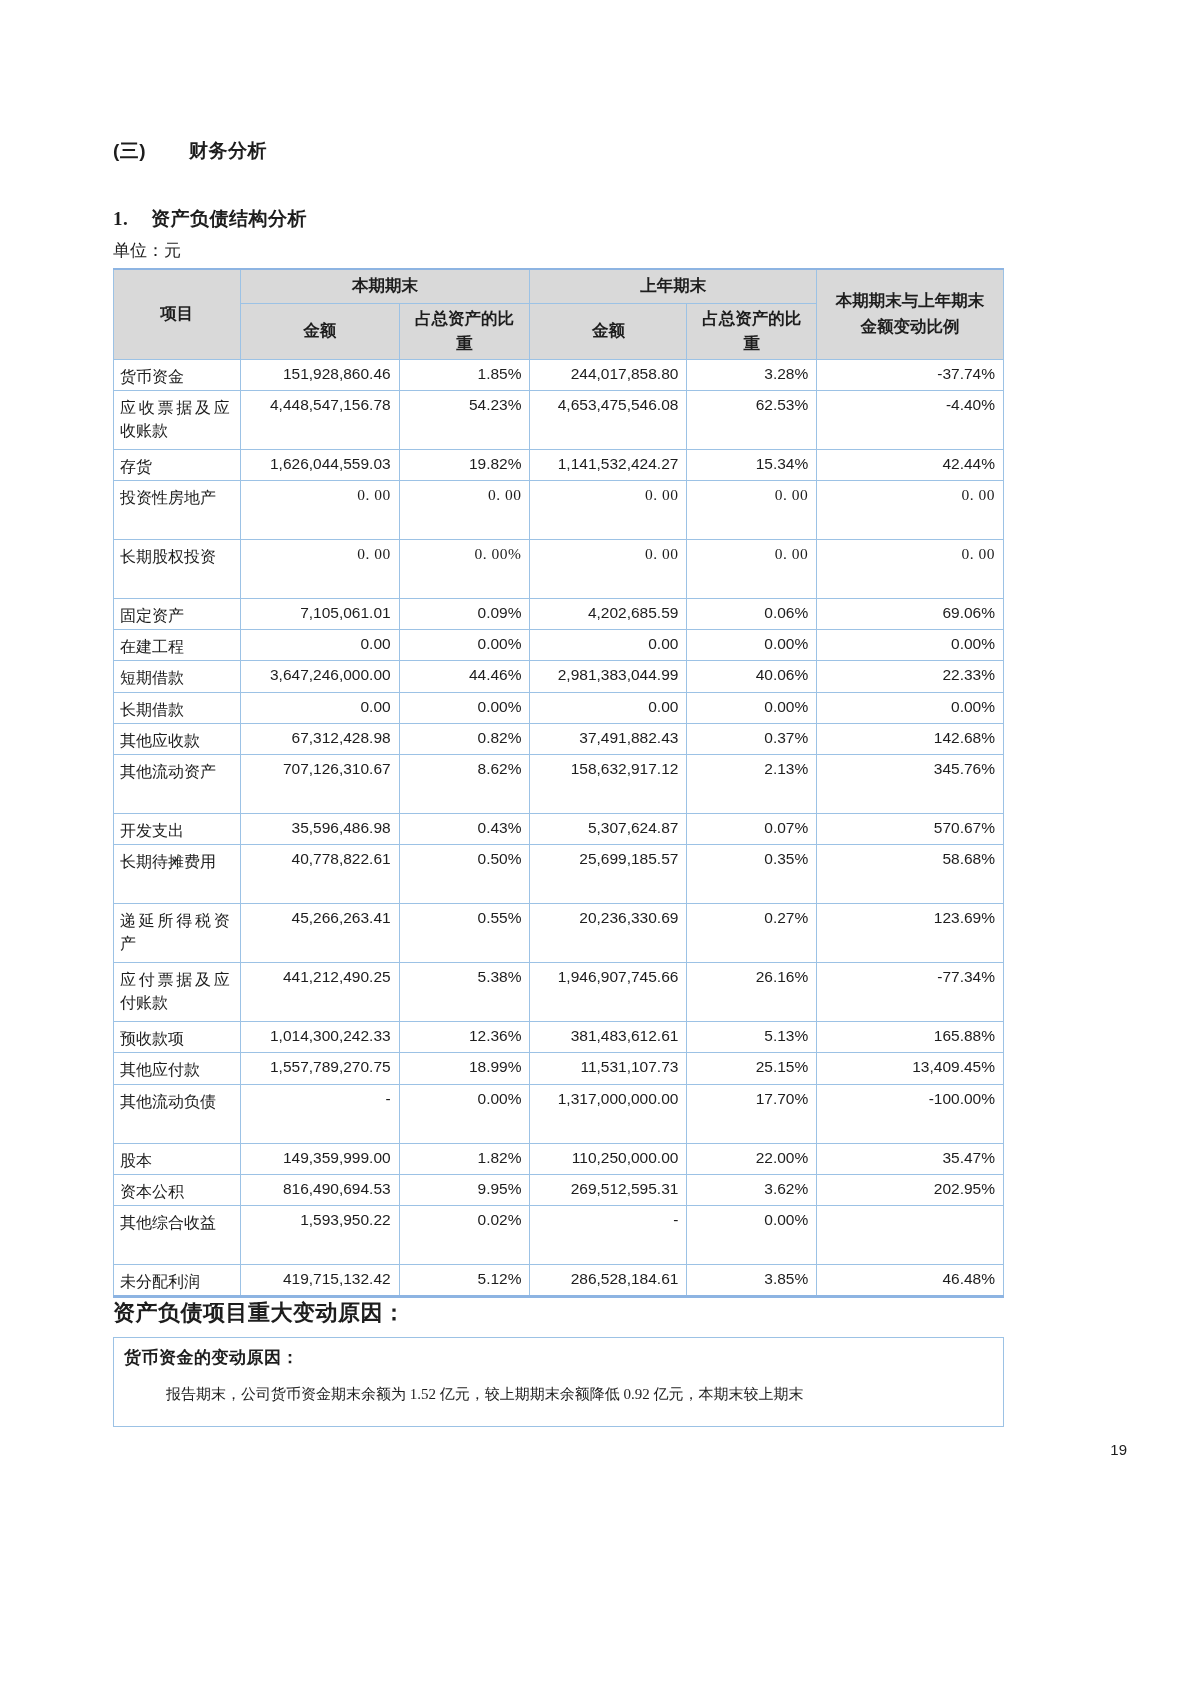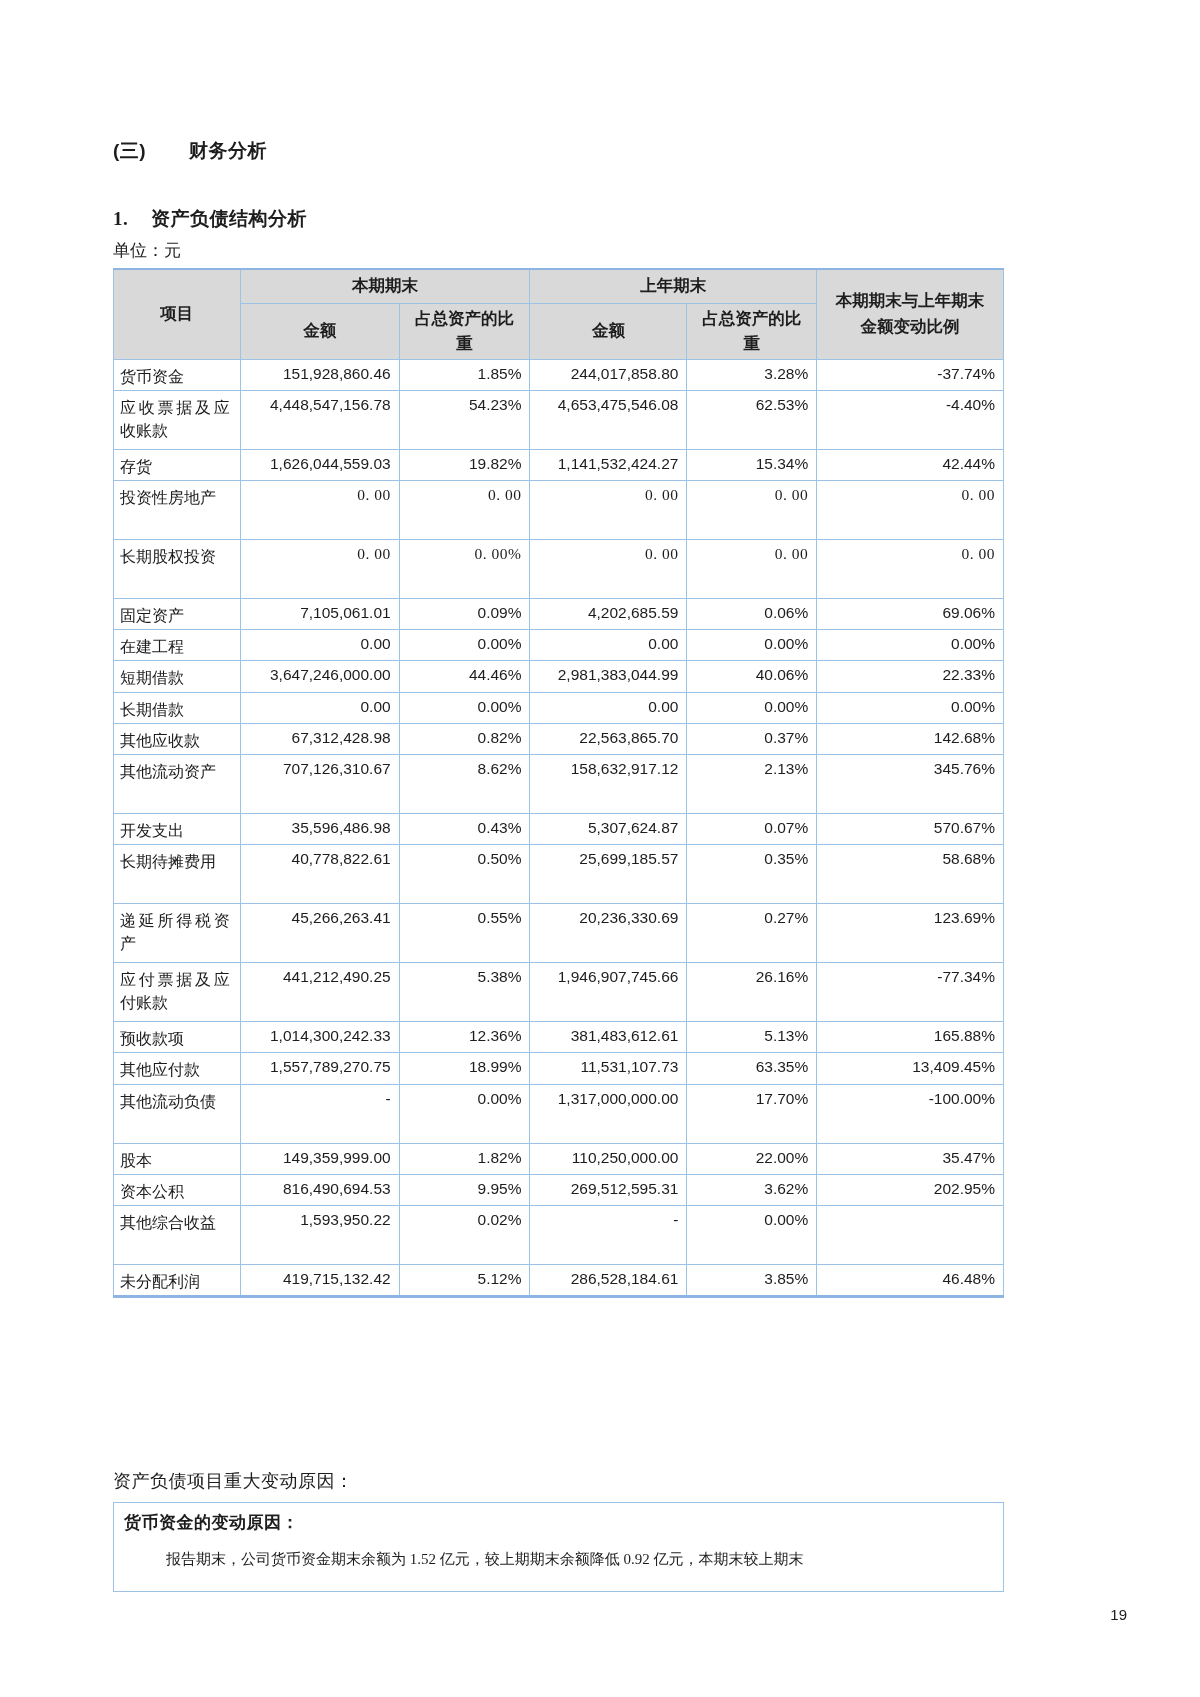--- a/index.html
+++ b/index.html
@@ -47,21 +47,21 @@
     text-align:justify;text-justify:inter-character;
     font-family:"Liberation Serif",serif;
     font-size:16px;padding-left:6px;padding-right:10px;
     line-height:1.45;
   }
   table.fin td.num{text-align:right;white-space:nowrap;}
   table.fin tr{height:30px;}
   table.fin tr.tall{height:59px;}
   table.fin tr.serif td.num{font-family:"Liberation Serif",serif;letter-spacing:.5px;}
 
-  .reasons-heading{font-size:18px;font-weight:normal;margin-top:171px;letter-spacing:.5px;}
+  .reasons-heading{font-size:22px;font-weight:bold;letter-spacing:.5px;}
   .reason-box{
     margin-top:9px;border:1px solid #9CC2E5;
     width:891px;height:90px;box-sizing:border-box;
     padding:8px 10px 16px;
     overflow:hidden;
   }
   .reason-title{font-size:17px;font-weight:bold;letter-spacing:.5px;}
   .reason-text{
     font-family:"Liberation Serif",serif;
     font-size:15px;margin:16px 0 0;
@@ -178,21 +178,21 @@
             <td class="num">0.00</td>
             <td class="num">0.00%</td>
             <td class="num">0.00</td>
             <td class="num">0.00%</td>
             <td class="num">0.00%</td>
           </tr>
           <tr class="">
             <td class="label">其他应收款</td>
             <td class="num">67,312,428.98</td>
             <td class="num">0.82%</td>
-            <td class="num">22,563,865.70</td>
+            <td class="num">37,491,882.43</td>
             <td class="num">0.37%</td>
             <td class="num">142.68%</td>
           </tr>
           <tr class="tall">
             <td class="label">其他流动资产</td>
             <td class="num">707,126,310.67</td>
             <td class="num">8.62%</td>
             <td class="num">158,632,917.12</td>
             <td class="num">2.13%</td>
             <td class="num">345.76%</td>
@@ -235,21 +235,21 @@
             <td class="num">12.36%</td>
             <td class="num">381,483,612.61</td>
             <td class="num">5.13%</td>
             <td class="num">165.88%</td>
           </tr>
           <tr class="">
             <td class="label">其他应付款</td>
             <td class="num">1,557,789,270.75</td>
             <td class="num">18.99%</td>
             <td class="num">11,531,107.73</td>
-            <td class="num">63.35%</td>
+            <td class="num">25.15%</td>
             <td class="num">13,409.45%</td>
           </tr>
           <tr class="tall">
             <td class="label">其他流动负债</td>
             <td class="num">-</td>
             <td class="num">0.00%</td>
             <td class="num">1,317,000,000.00</td>
             <td class="num">17.70%</td>
             <td class="num">-100.00%</td>
           </tr>

